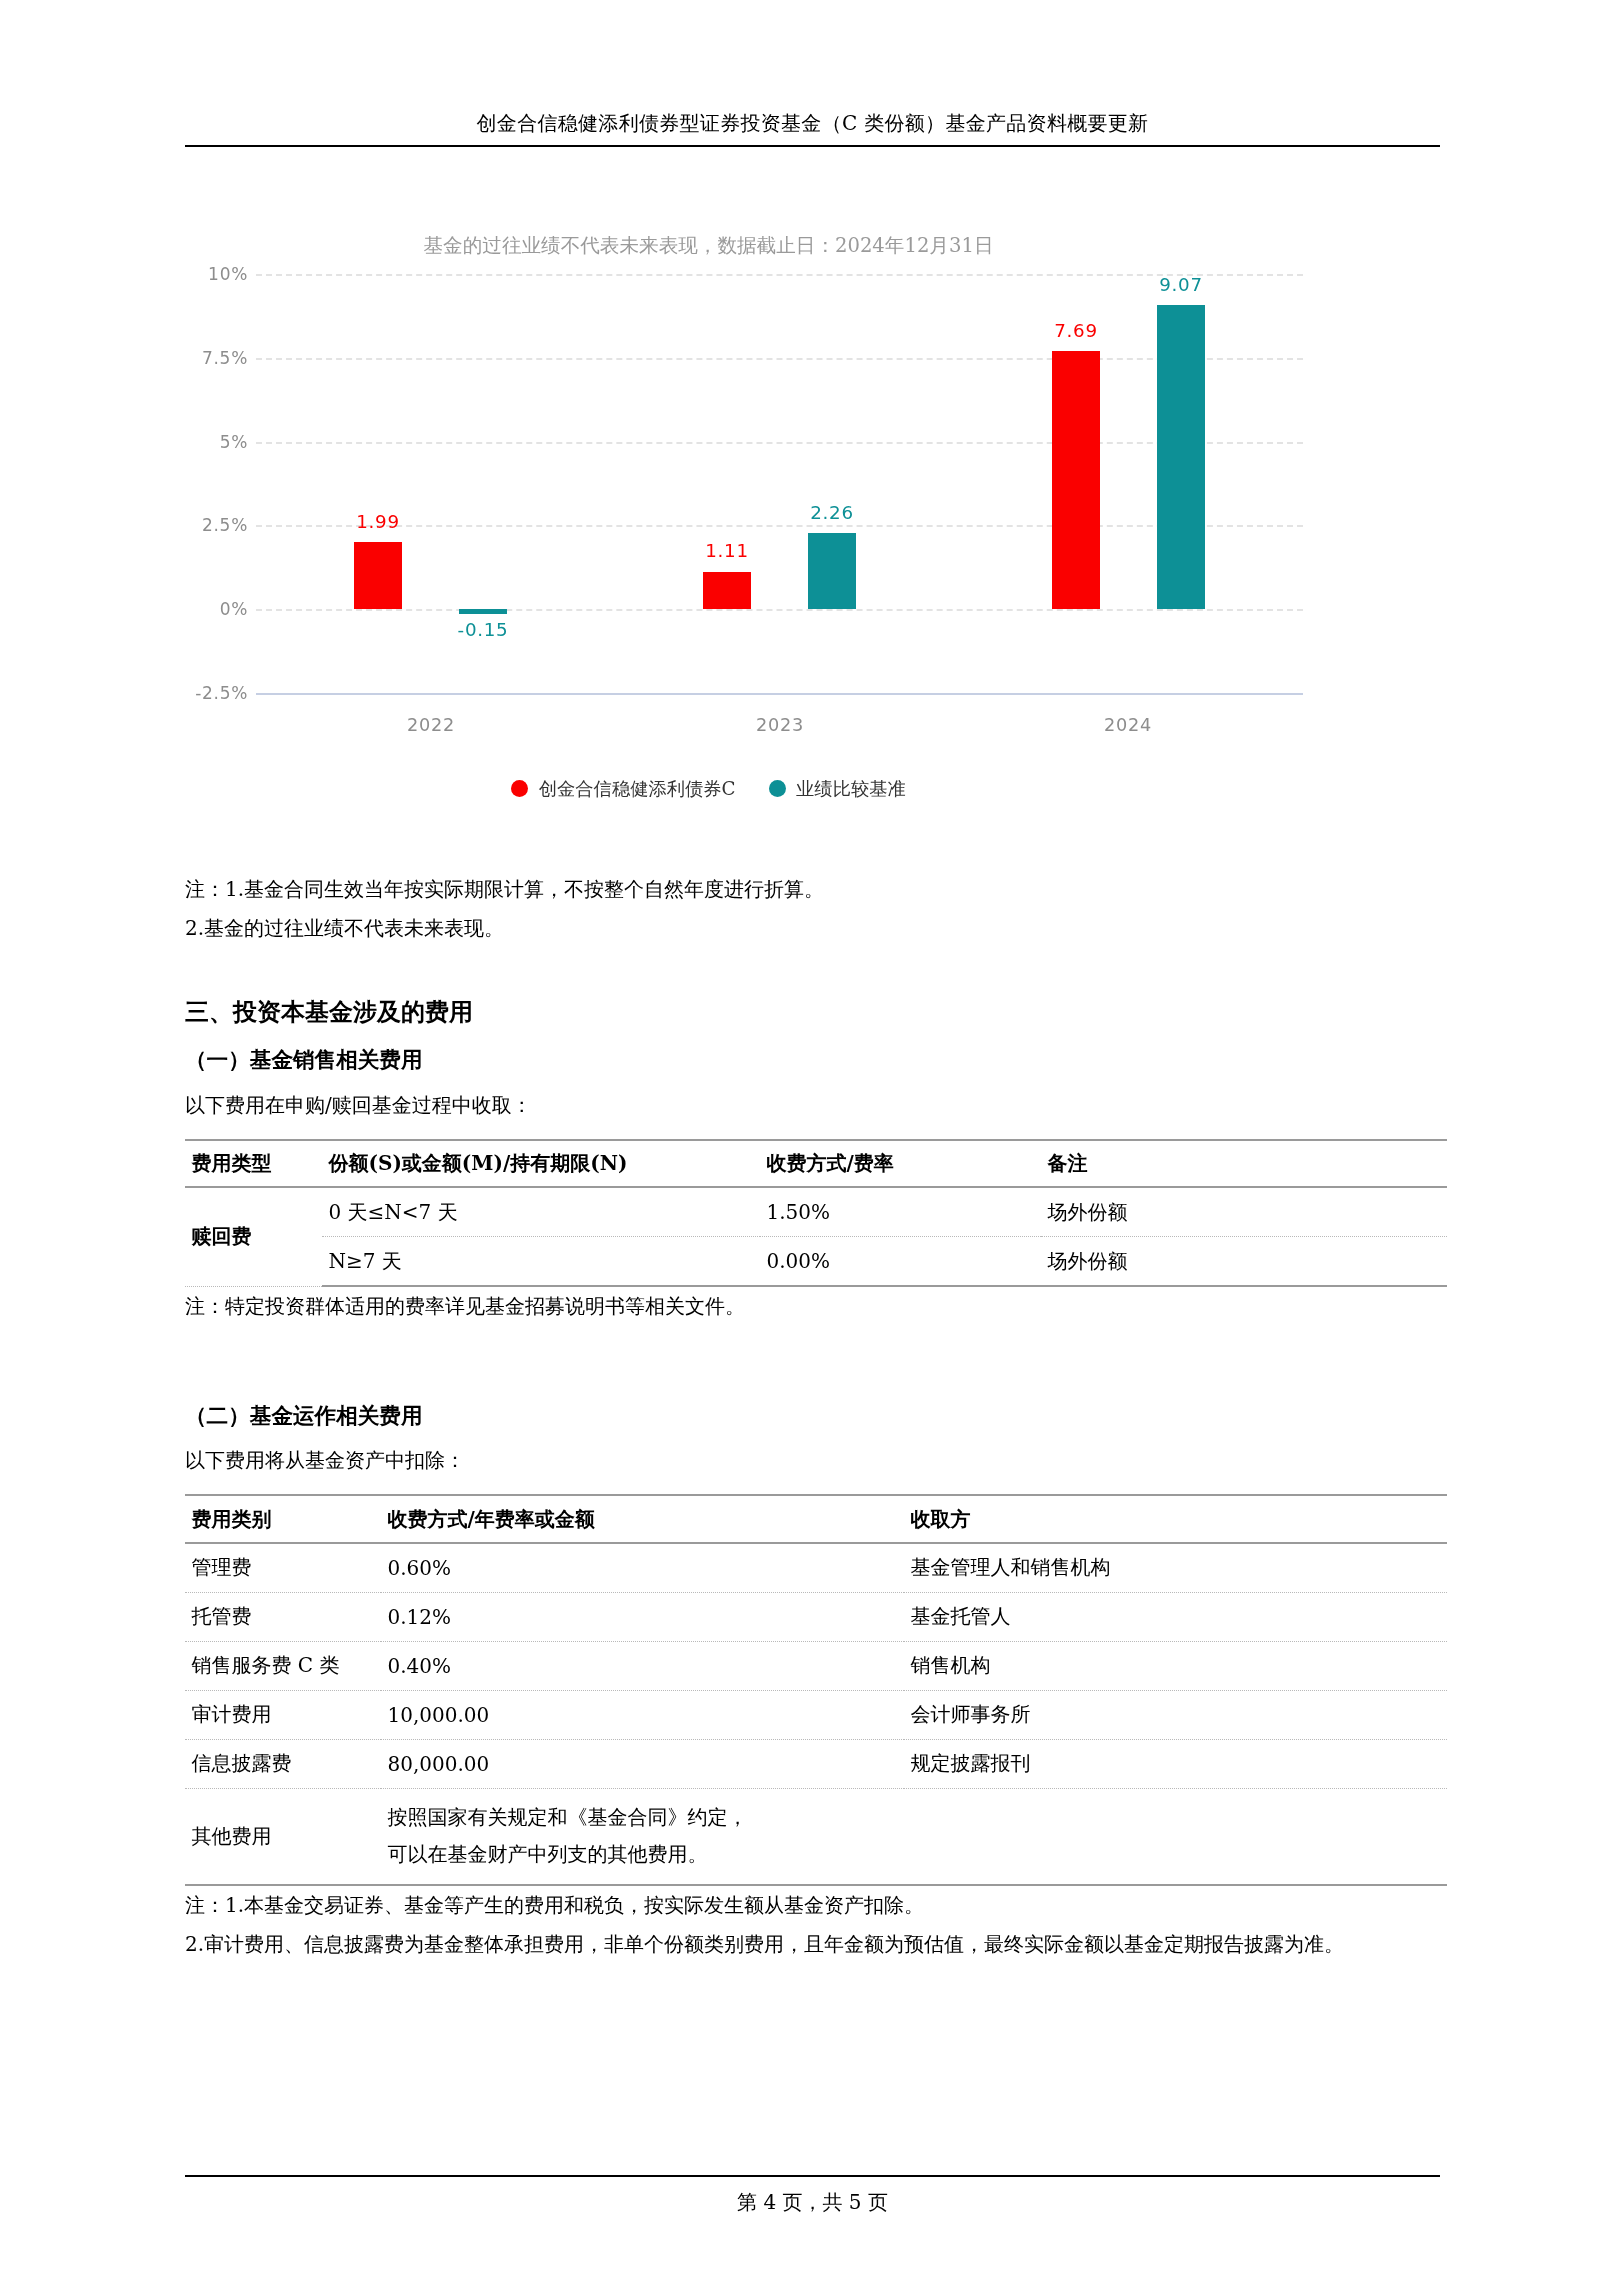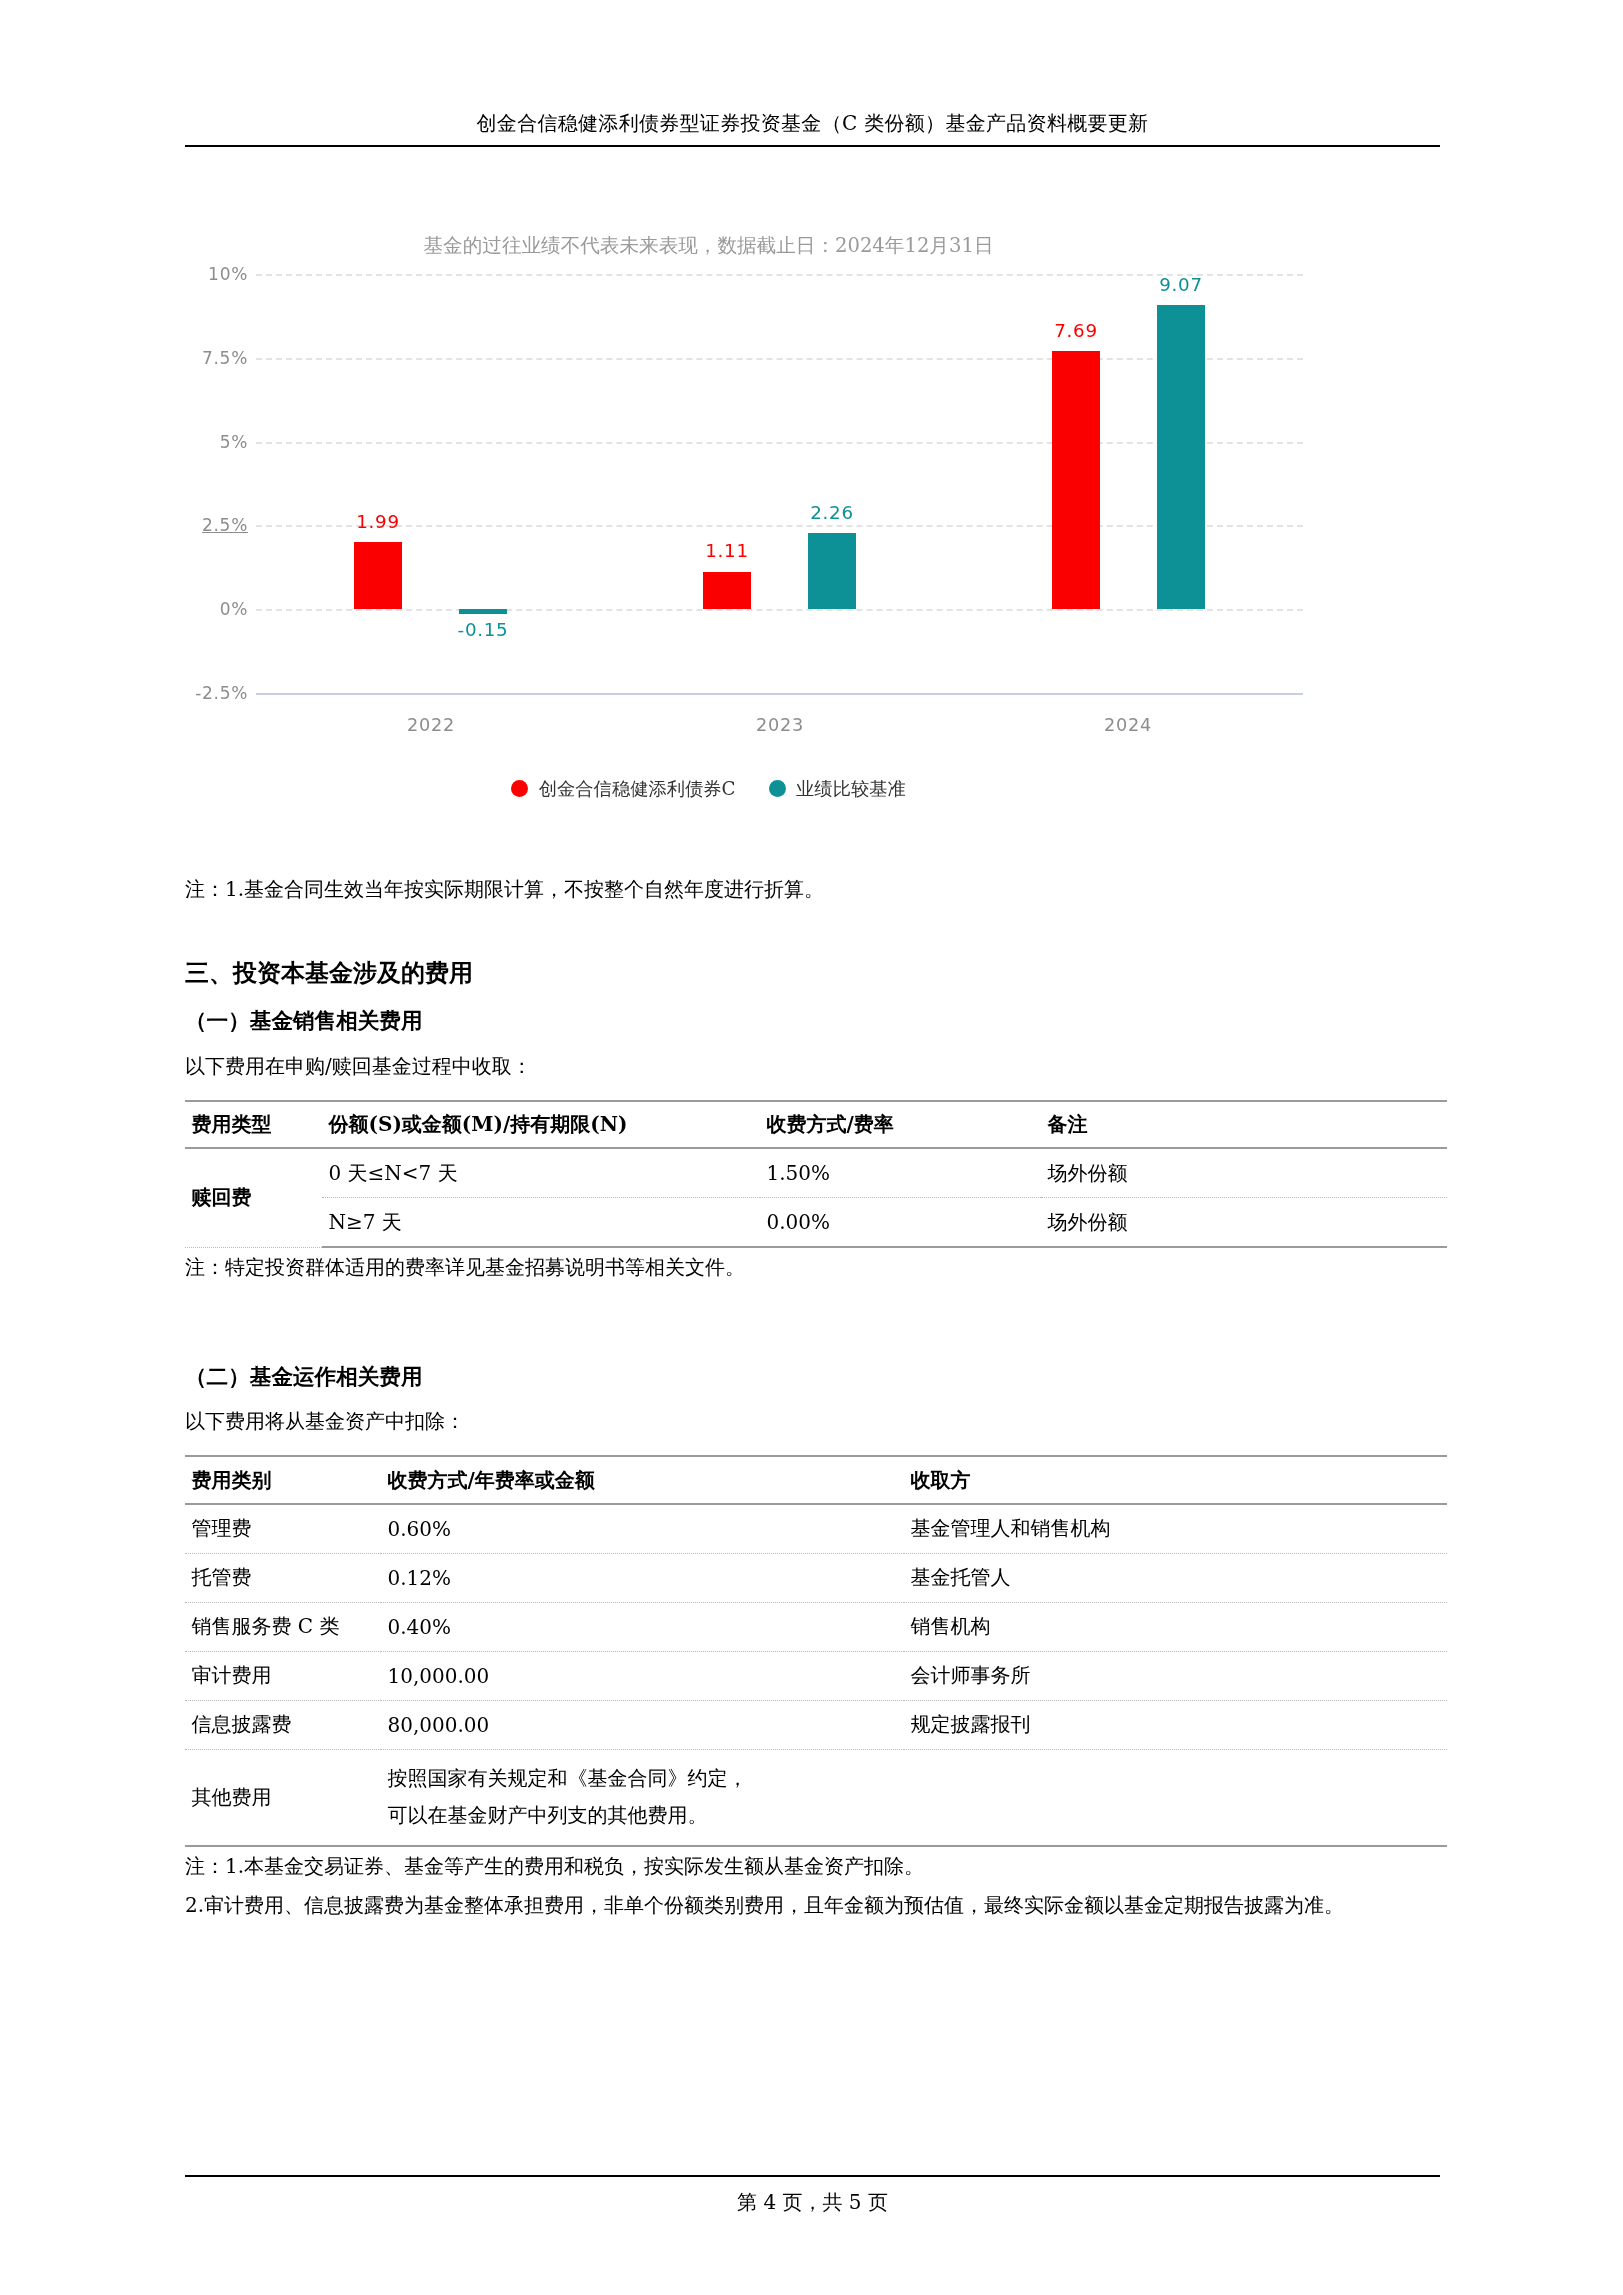--- a/index.html
+++ b/index.html
@@ -260,21 +260,21 @@
 
     <div class="plot" id="plot">
 
     <div class="gridline" style="top: 0px;"></div>
         <div class="ytick" style="top: 0px;">10%</div>
         <div class="gridline" style="top: 84px;"></div>
         <div class="ytick" style="top: 84px;">7.5%</div>
         <div class="gridline" style="top: 168px;"></div>
         <div class="ytick" style="top: 168px;">5%</div>
         <div class="gridline" style="top: 251px;"></div>
-        <div class="ytick" style="top: 251px; text-decoration: underline;">2.5%</div>
+        <div class="ytick" style="top: 251px;">2.5%</div>
         <div class="gridline" style="top: 335px;"></div>
         <div class="ytick" style="top: 335px;">0%</div>
         <div class="gridline axis-bottom" style="top: 419px;"></div>
         <div class="ytick" style="top: 419px;">-2.5%</div>
         <div class="bar pos" style="left: 98px; width: 48px; background: rgb(250, 0, 0); top: 268px; height: 67px;"></div>
         <div class="bar-value" style="left: 63px; color: rgb(250, 0, 0); top: 237px;">1.99</div>
         <div class="bar neg" style="left: 203px; width: 48px; background: rgb(13, 144, 150); top: 335px; height: 5px;"></div>
         <div class="bar-value" style="left: 168px; color: rgb(13, 144, 150); top: 345px;">-0.15</div>
         <div class="xtick" style="left: 103px; top: 441px;">2022</div>
         <div class="bar pos" style="left: 447px; width: 48px; background: rgb(250, 0, 0); top: 298px; height: 37px;"></div>
@@ -297,20 +297,21 @@
       <div class="legend-item">
         <span class="legend-dot" id="legend-dot-1" style="background: rgb(13, 144, 150);"></span>
         <span class="legend-label">业绩比较基准</span>
       </div>
     </div>
   </div>
 
   <div class="body-area">
 
     <p class="note">注：1.基金合同生效当年按实际期限计算，不按整个自然年度进行折算。</p>
+    <p class="note">2.基金的过往业绩不代表未来表现。</p>
 
     <h2 class="section">三、投资本基金涉及的费用</h2>
 
     <h3 class="subsection">（一）基金销售相关费用</h3>
     <p class="lead">以下费用在申购/赎回基金过程中收取：</p>
 
     <table class="fee t1">
       <thead>
         <tr>
           <th class="c1">费用类型</th>

